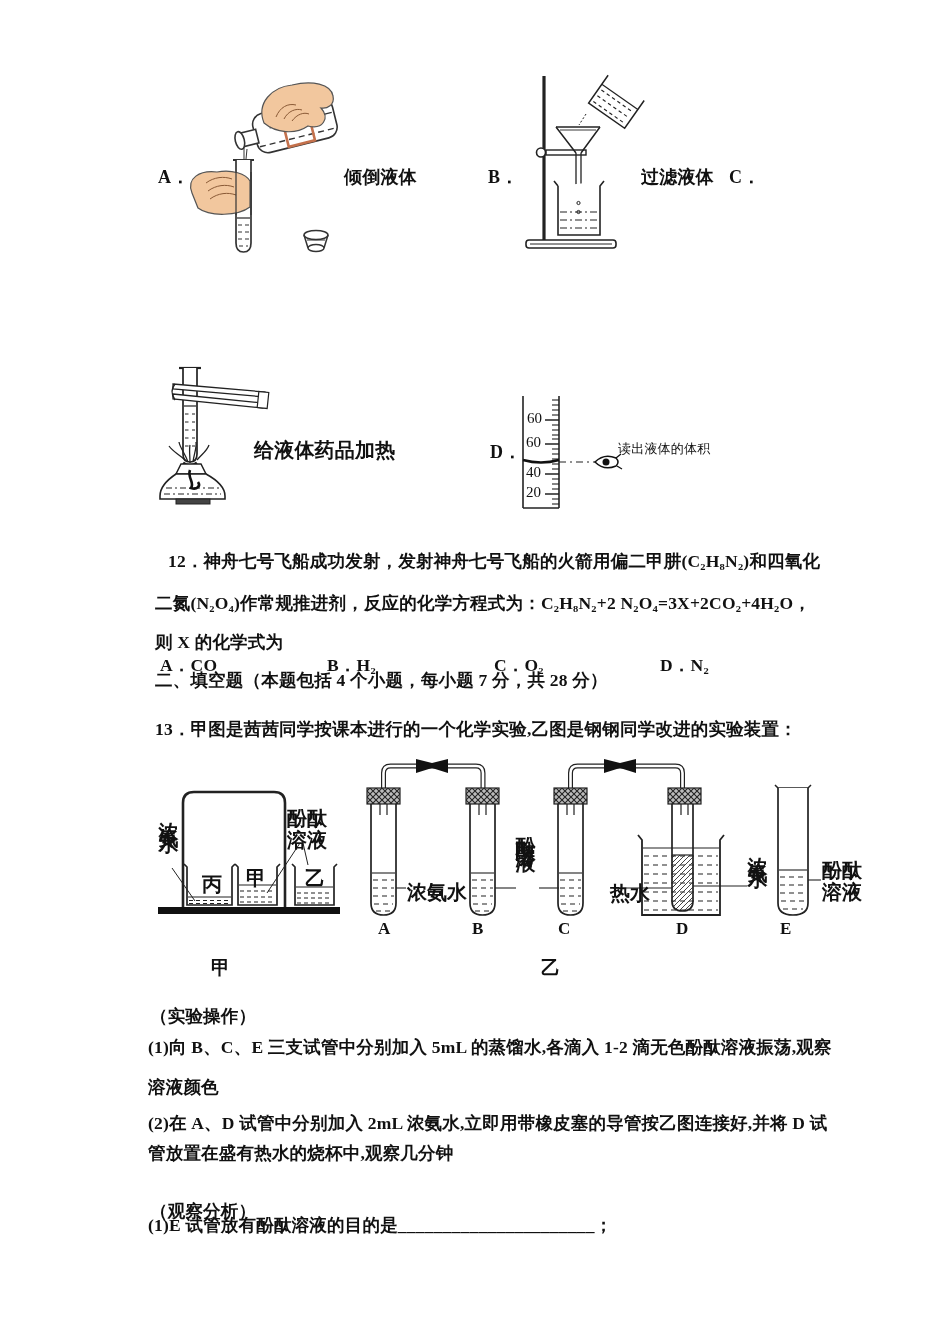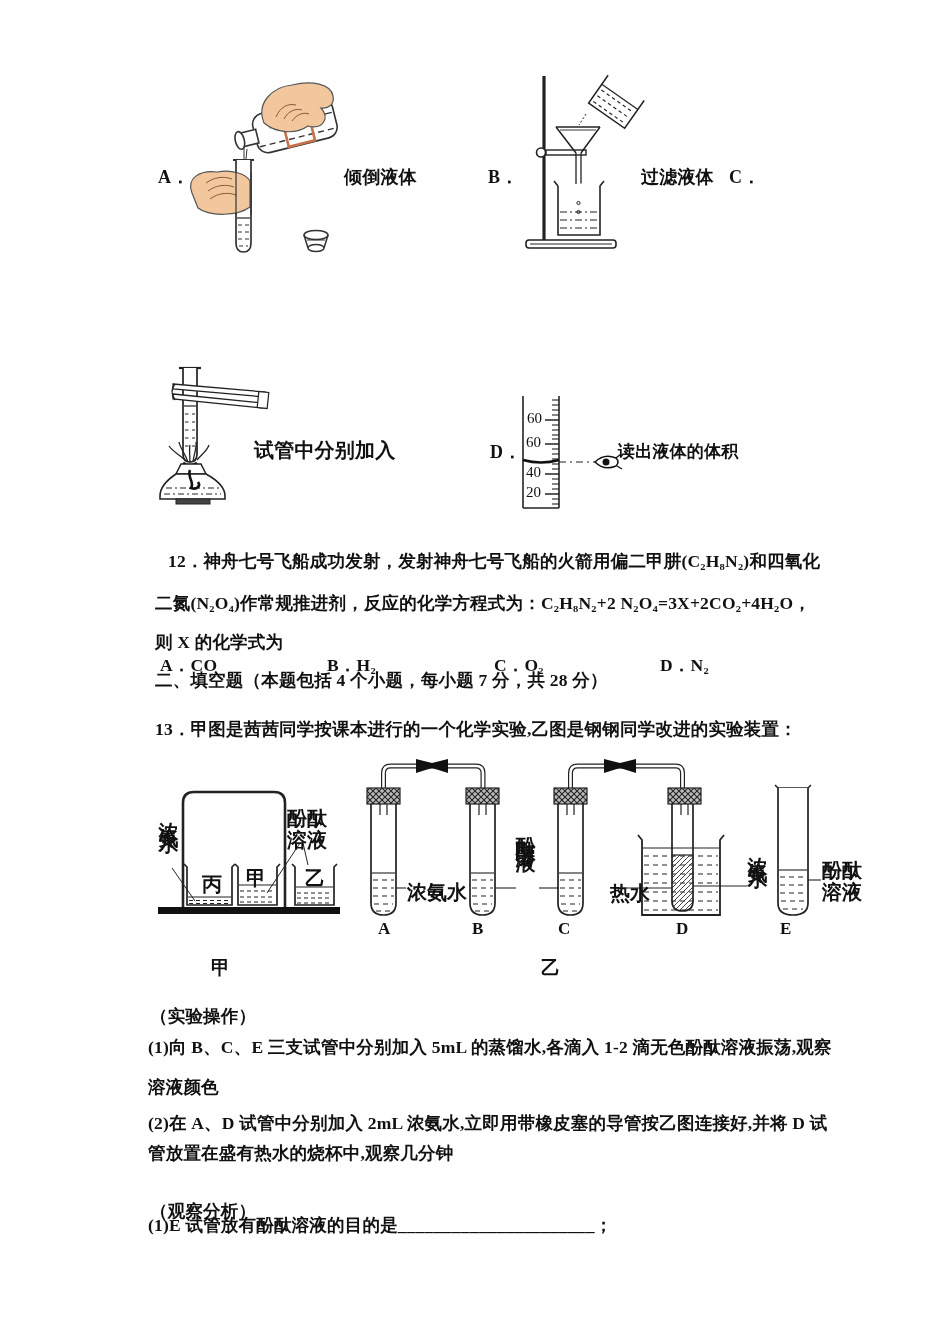--- a/index.html
+++ b/index.html
@@ -3,21 +3,21 @@
 <meta charset="utf-8">
 <style>
   html,body{margin:0;padding:0;background:#fff;}
   #page{position:relative;width:950px;height:1344px;background:#ffffff;overflow:hidden;
         font-family:"Liberation Serif","DejaVu Serif",serif;color:#111;}
   .abs{position:absolute;}
   .txt{font-weight:bold;font-size:17.5px;white-space:nowrap;color:#111;letter-spacing:0.2px;}
   .cap18{font-size:18px;}
   .cap20{font-size:20px;}
   .lbl16{font-size:20px;font-weight:bold;}
-  .lbl17{font-size:17px;font-weight:bold;}
+  .lbl17{font-size:13px;font-weight:normal;}
   .serifL{font-size:17px;font-weight:bold;}
   .big20{font-size:20px;font-weight:bold;}
   .cap19{font-size:19px;font-weight:bold;}
   .num16{font-size:15px;font-weight:normal;white-space:nowrap;}
   .vtext{writing-mode:vertical-rl;text-orientation:upright;line-height:18px;letter-spacing:6px;}
   .vtext2{writing-mode:vertical-rl;text-orientation:upright;line-height:18px;letter-spacing:5px;}
   svg{display:block;}
 </style>
 </head>
 <body>
@@ -160,21 +160,21 @@
         <g stroke="#222" stroke-width="1.1" stroke-dasharray="6 3 2 3">
           <line x1="21" y1="130" x2="74" y2="130"></line>
           <line x1="19" y1="136" x2="76" y2="136"></line>
         </g>
         <path d="M 45,112 C 42,120 50,124 46,130 C 52,132 56,128 53,124" fill="none" stroke="#111" stroke-width="2.6"></path>
         <rect x="31" y="141" width="34" height="5" fill="#444" stroke="#222" stroke-width="1"></rect>
       </g>
     </svg>
   </div>
 
-  <div class="abs txt cap20" style="left:254px;top:437px;">试管中分别加入</div>
+  <div class="abs txt cap20" style="left:254px;top:437px;">给液体药品加热</div>
   <div class="abs txt cap18" style="left:490px;top:440px;">D．</div>
   <div class="abs txt lbl17" style="left:618px;top:440px;">读出液体的体积</div>
 
   <div class="abs" style="left:521px;top:396px;width:105px;height:116px;">
     <svg width="105" height="116" viewBox="0 0 105 116">
       <g>
         <line x1="2" y1="0" x2="2" y2="112" stroke="#222" stroke-width="1.6"></line>
         <line x1="38" y1="0" x2="38" y2="112" stroke="#222" stroke-width="1.6"></line>
         <line x1="2" y1="112" x2="38" y2="112" stroke="#222" stroke-width="1.6"></line>
       </g>

